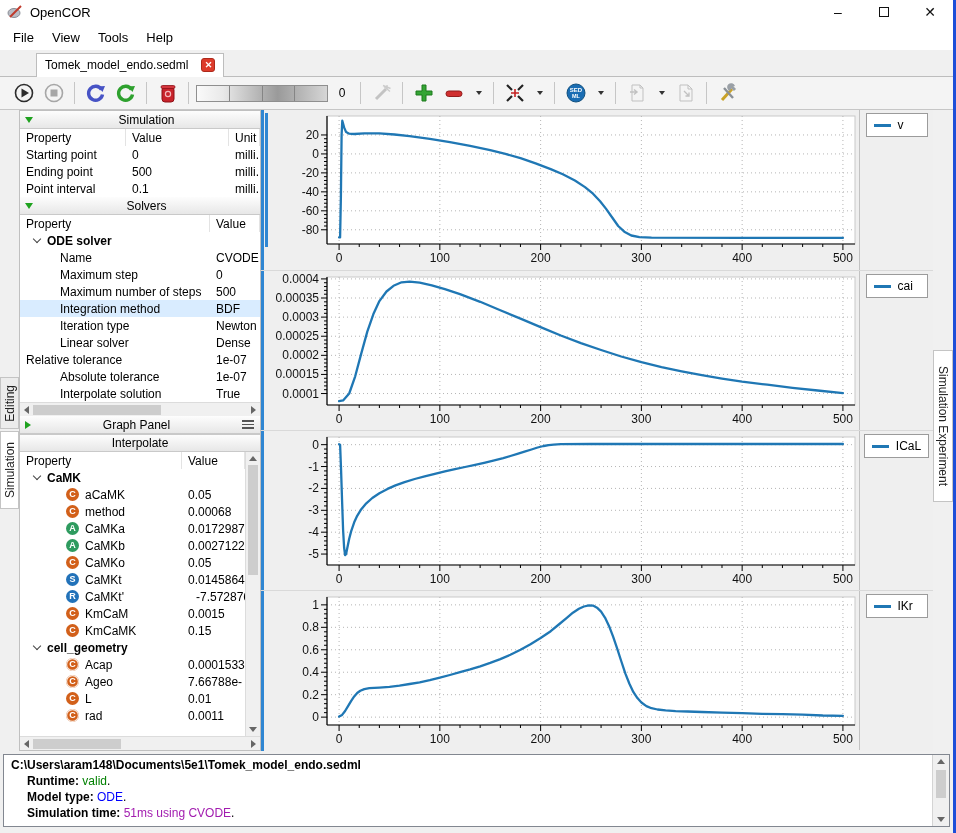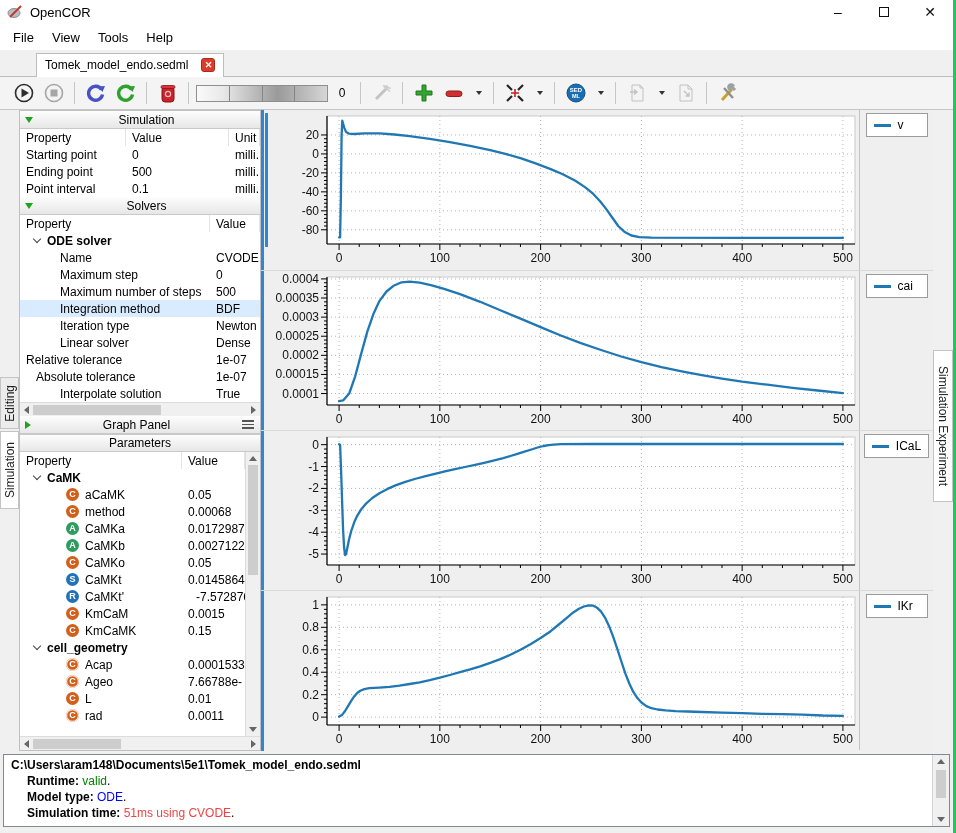--- a/index.html
+++ b/index.html
@@ -1,18 +1,18 @@
 <!DOCTYPE html>
 <html><head>
 <meta charset="utf-8">
 <style>
 *{box-sizing:border-box;margin:0;padding:0}
 html,body{width:956px;height:833px;overflow:hidden}
 body{font-family:"Liberation Sans",sans-serif;font-size:12px;color:#000;background:#f0f0f0}
-.window{width:956px;height:833px;display:flex;flex-direction:column;background:#f0f0f0;border-right:3px solid #22c55e}
+.window{width:956px;height:833px;display:flex;flex-direction:column;background:#f0f0f0;border-right:3px solid #1d4ed8}
 
 .titlebar{height:24px;background:#fff;display:flex;align-items:center;padding-left:7px;gap:7px;flex:none}
 .app-title{font-size:13px}
 .win-controls{margin-left:auto;display:flex;height:100%}
 .win-btn{width:46px;display:flex;align-items:center;justify-content:center;font-size:14px;color:#111}
 .maxbox{width:10px;height:10px;border:1px solid #111}
 .menubar{height:26px;background:#fff;display:flex;align-items:center;padding-left:4px;font-size:13px;flex:none}
 .menu-item{padding:4px 9px}
 .tabbar{height:27px;background:#f0f0f0;border-bottom:1px solid #bdbdbd;display:flex;align-items:flex-end;padding-left:36px;flex:none}
 .tab{background:#fff;border:1px solid #bdbdbd;border-bottom:none;padding:4px 8px 5px 8px;display:flex;gap:13px;align-items:center;position:relative;top:1px}
@@ -322,21 +322,21 @@
             </span>
             <span class="tcell" style="flex: 1 1 0%;">Dense</span>
           </div>
           <div class="trow">
             <span class="tcell" style="width: 190px; ">
               <span>Relative tolerance</span>
             </span>
             <span class="tcell" style="flex: 1 1 0%;">1e-07</span>
           </div>
           <div class="trow">
-            <span class="tcell" style="width: 190px; padding-left: 16px;">
+            <span class="tcell" style="width: 190px; padding-left: 40px;">
               <span>Absolute tolerance</span>
             </span>
             <span class="tcell" style="flex: 1 1 0%;">1e-07</span>
           </div>
           <div class="trow">
             <span class="tcell" style="width: 190px; padding-left: 40px;">
               <span>Interpolate solution</span>
             </span>
             <span class="tcell" style="flex: 1 1 0%;">True</span>
           </div>
@@ -349,21 +349,21 @@
       <div class="sec-hdr">
         <span class="tri-right"></span>
         <span class="sec-title">Graph Panel</span>
         <span class="burger">
             <i></i>
             <i></i>
             <i></i>
           </span>
       </div>
       <div class="sec-hdr">
-        <span class="sec-title">Parameters</span>
+        <span class="sec-title">Interpolate</span>
       </div>
       <div class="params-body">
         <div class="params-rows" id="params-table">
             <div class="tbl-hdr">
               <span style="width: 162px;">Property</span>
               <span style="flex: 1 1 0%;">Value</span>
             </div>
             <div class="trow">
               <span class="tcell" style="width: 162px; padding-left: 14px;">
                 <span class="chev"></span>
@@ -861,21 +861,21 @@
         </div>
     </div>
   </div>
 
   <div class="bottom-panel">
     <div class="console">
       <div class="console-text" id="console-text">
           <div><span class="b">C:\Users\aram148\Documents\5e1\Tomek_model_endo.sedml</span></div>
           <div class="ind"><span class="b">Runtime: </span><span style="color: rgb(0, 128, 0);">valid</span><span>.</span></div>
           <div class="ind"><span class="b">Model type: </span><span style="color: rgb(0, 0, 255);">ODE</span><span>.</span></div>
-          <div class="ind"><span class="b">Simulation time: </span><span style="color: #ef4444;">51ms using CVODE</span><span>.</span></div>
+          <div class="ind"><span class="b">Simulation time: </span><span style="color: #a21caf;">51ms using CVODE</span><span>.</span></div>
         </div>
       <div class="console-scroll">
         <span class="arr u"></span>
         <div class="sb-thumb" style="width:10px;height:28px;margin-top:2px"></div>
         <span class="arr d"></span>
       </div>
     </div>
   </div>
 </div>
 

